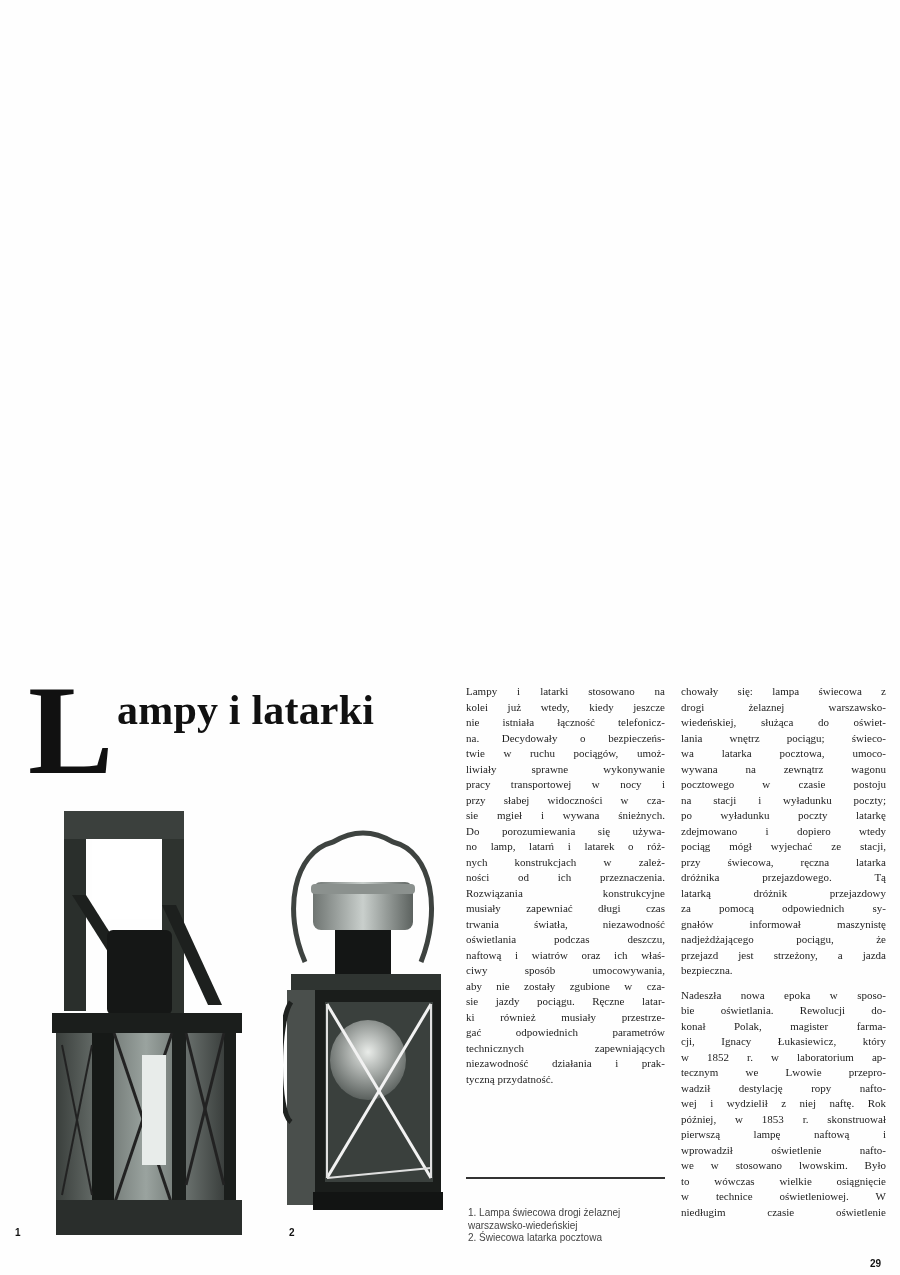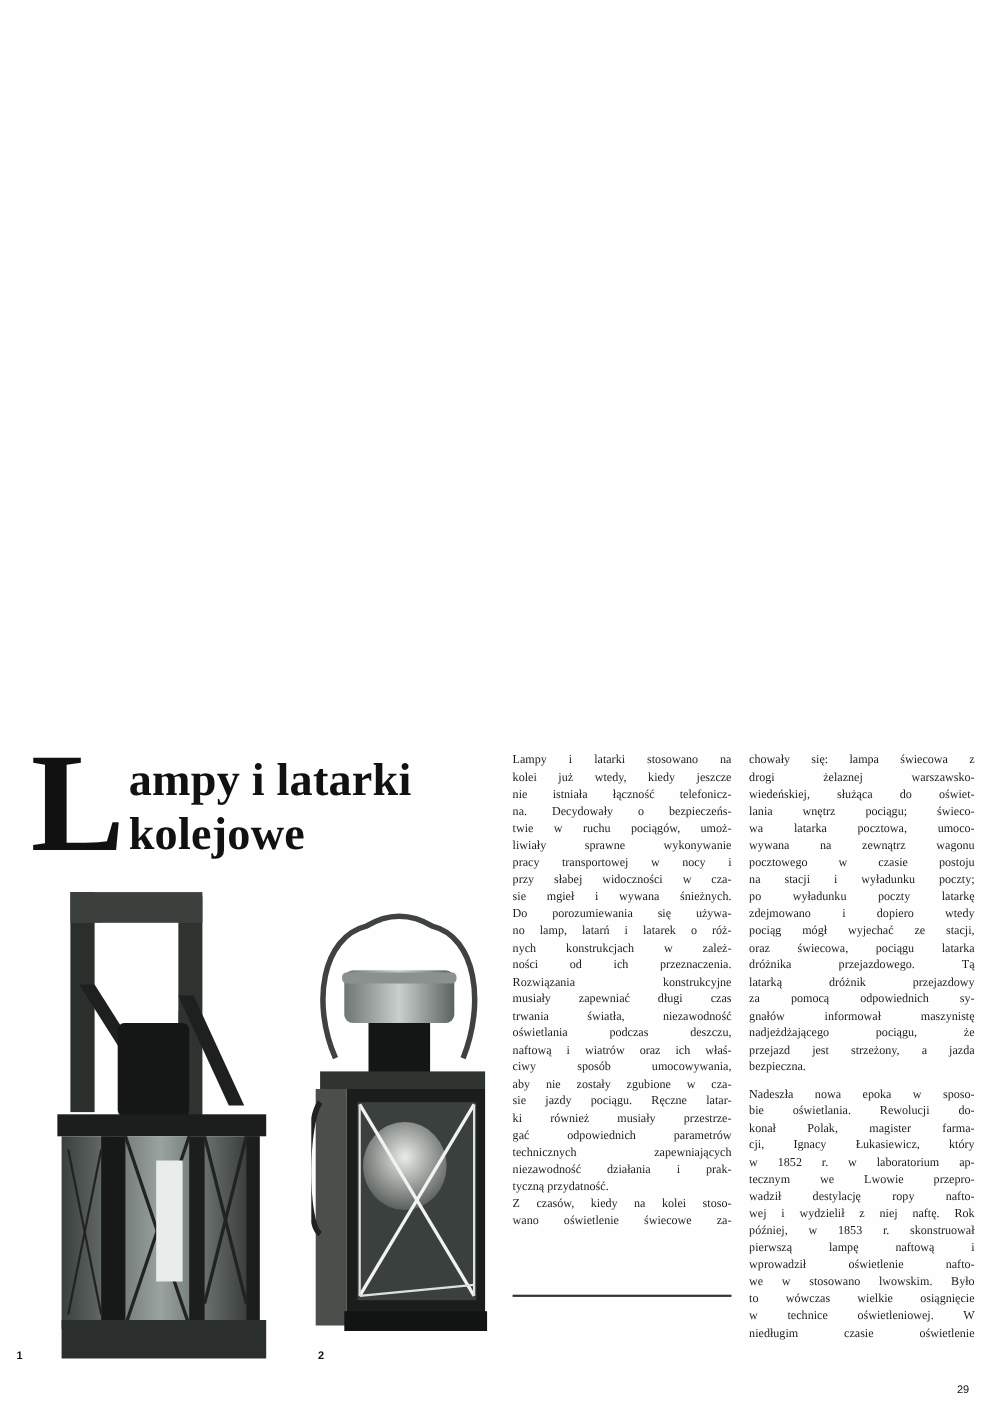--- a/index.html
+++ b/index.html
@@ -18,34 +18,33 @@
   .col .ln.last { text-align-last: left; }
   .col-1 { left: 466px; top: 684px; width: 199px; }
   .col-2 { left: 681px; top: 684px; width: 205px; }
   .para-gap { height: 9px; }
 
   .rule { position: absolute; left: 466px; top: 1177px; width: 199px; height: 1.5px; background: #333; }
   .caption { position: absolute; left: 468px; top: 1207px; width: 200px; font-family: "Liberation Sans", sans-serif; font-size: 10px; line-height: 12.5px; color: #444; }
   .caption div { white-space: nowrap; }
 
   .fig-num { position: absolute; font-family: "Liberation Sans", sans-serif; font-weight: bold; font-size: 10px; color: #111; }
-  .page-num { position: absolute; left: 870px; top: 1258px; font-family: "Liberation Sans", sans-serif; font-weight: normal; font-size: 10px; color: #111; }
+  .page-num { position: absolute; left: 870px; top: 1258px; font-family: "Liberation Sans", sans-serif; font-weight: bold; font-size: 10px; color: #111; }
 
   .photo { position: absolute; }
   .photo svg { display: block; }
 </style>
 </head>
 <body>
 
 <div class="page">
 
   <div class="title-block">
     <span class="dropcap">L</span>
     <span class="title-line l1">ampy i latarki</span>
-    <span class="title-line l2">kolejowe</span>
   </div>
 
   <div class="photo" style="left:52px; top:805px;">
     <svg width="200" height="435" viewBox="0 0 200 435">
       <defs>
         <linearGradient id="g1" x1="0" x2="1">
           <stop offset="0" stop-color="#3a3f3c"></stop>
             <stop offset="0.5" stop-color="#9aa39f"></stop>
             <stop offset="1" stop-color="#2c302e"></stop>
         </linearGradient>
@@ -137,42 +136,43 @@
       <span class="ln">naftową i wiatrów oraz ich właś-</span>
       <span class="ln">ciwy sposób umocowywania,</span>
       <span class="ln">aby nie zostały zgubione w cza-</span>
       <span class="ln">sie jazdy pociągu. Ręczne latar-</span>
       <span class="ln">ki również musiały przestrze-</span>
       <span class="ln">gać odpowiednich parametrów</span>
       <span class="ln">technicznych zapewniających</span>
       <span class="ln">niezawodność działania i prak-</span>
       <span class="ln last">tyczną przydatność.</span>
     </p>
-    <p>
-      <span class="ln">Z czasów, kiedy na kolei stoso-</span>
-      <span class="ln">wano oświetlenie świecowe za-</span>
-    </p>
   </div>
 
   <div class="rule"></div>
+  <div class="caption">
+    <div>1. Lampa świecowa drogi żelaznej</div>
+    <div>warszawsko-wiedeńskiej</div>
+    <div>2. Świecowa latarka pocztowa</div>
+  </div>
 
   <div class="col col-2">
     <p>
       <span class="ln">chowały się: lampa świecowa z</span>
       <span class="ln">drogi żelaznej warszawsko-</span>
       <span class="ln">wiedeńskiej, służąca do oświet-</span>
       <span class="ln">lania wnętrz pociągu; świeco-</span>
       <span class="ln">wa latarka pocztowa, umoco-</span>
       <span class="ln">wywana na zewnątrz wagonu</span>
       <span class="ln">pocztowego w czasie postoju</span>
       <span class="ln">na stacji i wyładunku poczty;</span>
       <span class="ln">po wyładunku poczty latarkę</span>
       <span class="ln">zdejmowano i dopiero wtedy</span>
       <span class="ln">pociąg mógł wyjechać ze stacji,</span>
-      <span class="ln">oraz świecowa, pociągu latarka</span>
+      <span class="ln">przy świecowa, ręczna latarka</span>
       <span class="ln">dróżnika przejazdowego. Tą</span>
       <span class="ln">latarką dróżnik przejazdowy</span>
       <span class="ln">za pomocą odpowiednich sy-</span>
       <span class="ln">gnałów informował maszynistę</span>
       <span class="ln">nadjeżdżającego pociągu, że</span>
       <span class="ln">przejazd jest strzeżony, a jazda</span>
       <span class="ln last">bezpieczna.</span>
     </p>
     <div class="para-gap"></div>
     <p>

